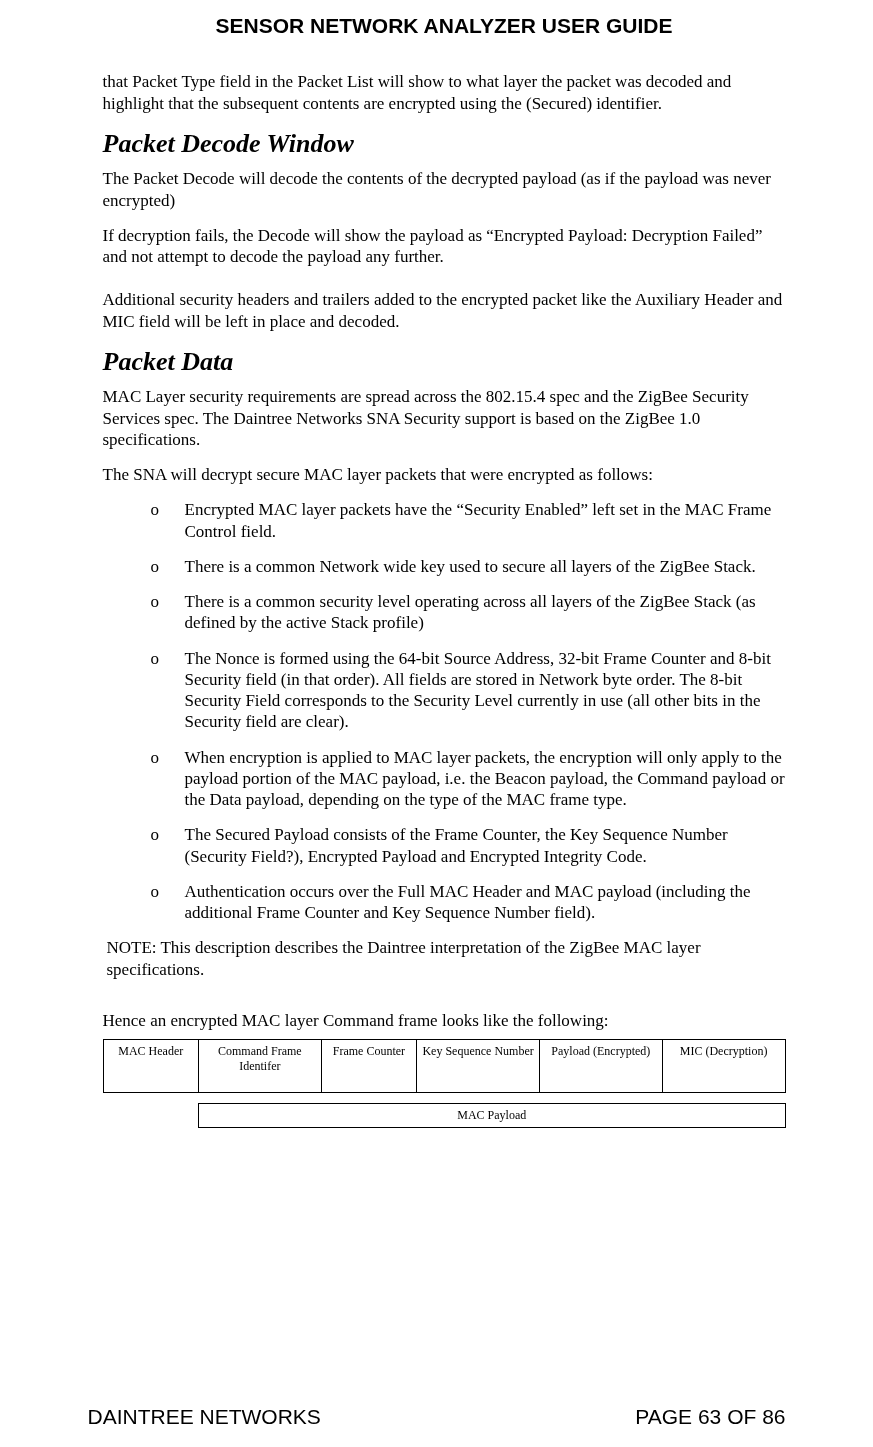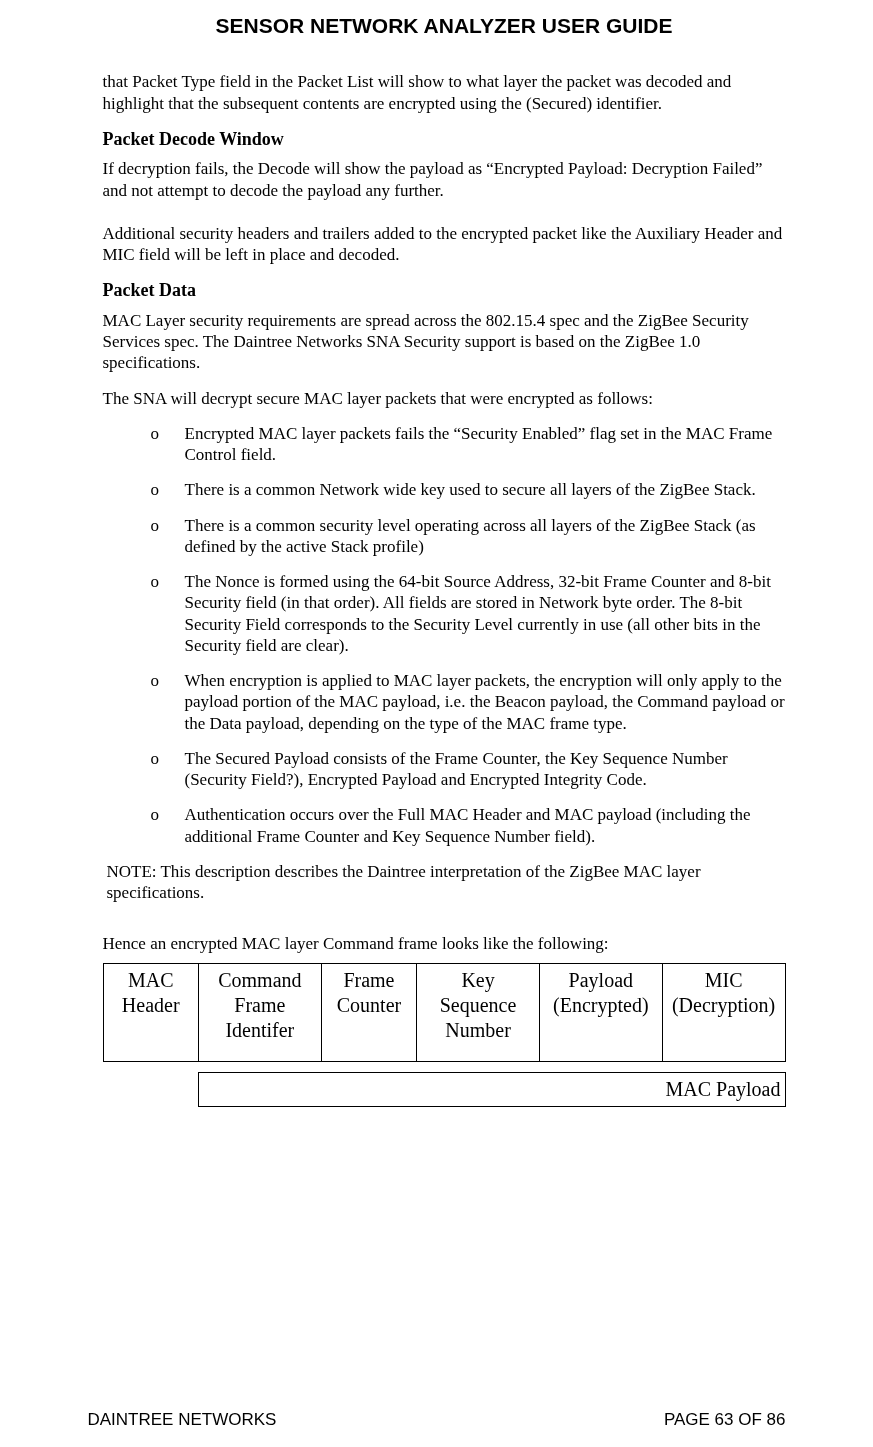--- a/index.html
+++ b/index.html
@@ -1,52 +1,53 @@
 <!DOCTYPE html>
 <html><head>
 <meta charset="utf-8">
 <style>
   html,body{margin:0;padding:0;background:#fff;color:#000;}
   .page{width:754px;min-height:1447px;margin:7px auto;position:relative;box-sizing:border-box;padding:0 28px 0 43px;font-family:"Times New Roman",Times,serif;font-size:17px;line-height:1.25;}
   .doc-title{font-family:Arial,Helvetica,sans-serif;font-weight:bold;font-size:21px;text-align:center;padding-top:6px;padding-bottom:32px;}
   .para{margin:0 0 14px 0;}
-  .h3{font-weight:bold;font-size:18px;margin:6px 0 8px 0;}
+  .h3{font-weight:bold;font-size:26px;margin:6px 0 8px 0;font-style:italic;}
   .h2{font-family:Arial,Helvetica,sans-serif;font-weight:bold;font-size:23px;margin:18px 0 12px 0;}
   .h2 .num{display:inline-block;margin-right:18px;}
   ul.olist{list-style:none;margin:0 0 12px 0;padding:0 0 0 48px;}
   ul.olist>li{position:relative;margin:0 0 14px 0;padding-left:34px;}
   ul.olist>li::before{content:"o";position:absolute;left:0;top:0;}
   .note{margin:0 0 30px 4px;}
   .lead-in{margin:18px 0 8px 0;}
   table.frame{border-collapse:collapse;width:100%;margin-bottom:6px;}
-  table.frame td{border:1px solid #000;text-align:center;vertical-align:top;padding:4px 4px 18px 4px;font-size:20px;}
+  table.frame td{border:1px solid #000;text-align:center;vertical-align:top;padding:4px 4px 18px 4px;font-size:12px;}
   table.frame tr.spacer td{border-left:none;border-right:none;border-top:none;border-bottom:none;height:10px;padding:0;}
   table.frame td.noborder{border:none;}
-  .footer{position:absolute;left:28px;right:28px;bottom:24px;font-family:Arial,Helvetica,sans-serif;font-size:17px;display:flex;justify-content:space-between;}
+  .footer{position:absolute;left:28px;right:28px;bottom:24px;font-family:Arial,Helvetica,sans-serif;font-size:21px;display:flex;justify-content:space-between;}
 </style>
 </head>
 <body>
 
 <div class="page">
 
   <div class="doc-title">SENSOR NETWORK ANALYZER USER GUIDE</div>
 
   <p class="para">that Packet Type field in the Packet List will show to what layer the packet was decoded and highlight that the subsequent contents are encrypted using the (Secured) identifier.</p>
 
   <div class="h3">Packet Decode Window</div>
+  <p class="para">The Packet Decode will decode the contents of the decrypted payload (as if the payload was never encrypted)</p>
   <p class="para" style="margin-bottom:22px;">If decryption fails, the Decode will show the payload as “Encrypted Payload: Decryption Failed” and not attempt to decode the payload any further.</p>
   <p class="para">Additional security headers and trailers added to the encrypted packet like the Auxiliary Header and MIC field will be left in place and decoded.</p>
 
   <div class="h3">Packet Data</div>
 
   <p class="para">MAC Layer security requirements are spread across the 802.15.4 spec and the ZigBee Security Services spec. The Daintree Networks SNA Security support is based on the ZigBee 1.0 specifications.</p>
   <p class="para">The SNA will decrypt secure MAC layer packets that were encrypted as follows:</p>
 
   <ul class="olist">
-    <li>Encrypted MAC layer packets fails the “Security Enabled” flag set in the MAC Frame Control field.</li>
+    <li>Encrypted MAC layer packets have the “Security Enabled” left set in the MAC Frame Control field.</li>
     <li>There is a common Network wide key used to secure all layers of the ZigBee Stack.</li>
     <li>There is a common security level operating across all layers of the ZigBee Stack (as defined by the active Stack profile)</li>
     <li>The Nonce is formed using the 64-bit Source Address, 32-bit Frame Counter and 8-bit Security field (in that order). All fields are stored in Network byte order. The 8-bit Security Field corresponds to the Security Level currently in use (all other bits in the Security field are clear).</li>
     <li>When encryption is applied to MAC layer packets, the encryption will only apply to the payload portion of the MAC payload, i.e. the Beacon payload, the Command payload or the Data payload, depending on the type of the MAC frame type.</li>
     <li>The Secured Payload consists of the Frame Counter, the Key Sequence Number (Security Field?), Encrypted Payload and Encrypted Integrity Code.</li>
     <li>Authentication occurs over the Full MAC Header and MAC payload (including the additional Frame Counter and Key Sequence Number field).</li>
   </ul>
 
   <p class="note">NOTE: This description describes the Daintree interpretation of the ZigBee MAC layer specifications.</p>
 
@@ -68,21 +69,21 @@
       <td>Frame Counter</td>
       <td>Key Sequence Number</td>
       <td>Payload (Encrypted)</td>
       <td>MIC (Decryption)</td>
     </tr>
     <tr class="spacer">
           <td class="noborder" colspan="6"></td>
         </tr>
     <tr>
       <td class="noborder" style="padding:4px;"></td>
-      <td style="padding:4px;text-align:right;" colspan="5">MAC Payload</td>
+      <td style="padding:4px;" colspan="5">MAC Payload</td>
     </tr>
   </tbody>
     </table>
 
   <div class="footer">
     <span>DAINTREE NETWORKS</span>
     <span>PAGE 63 OF 86</span>
   </div>
 </div>
 

